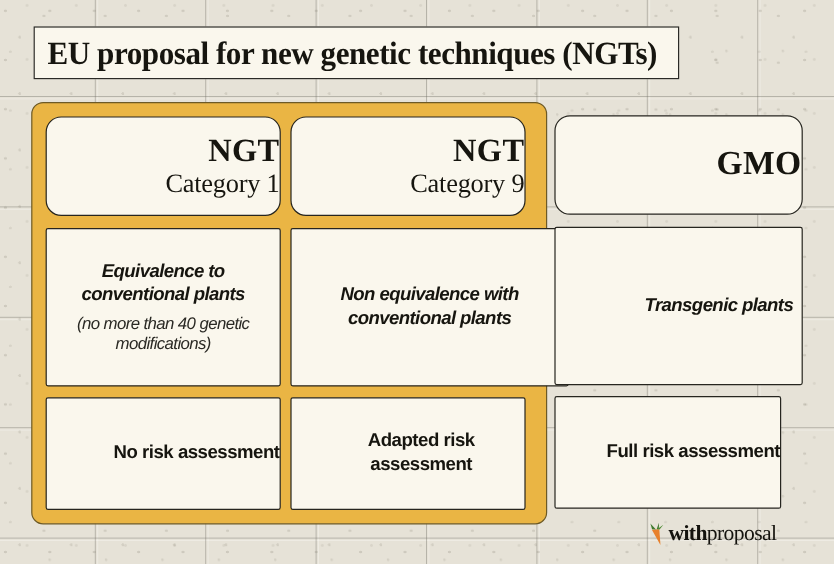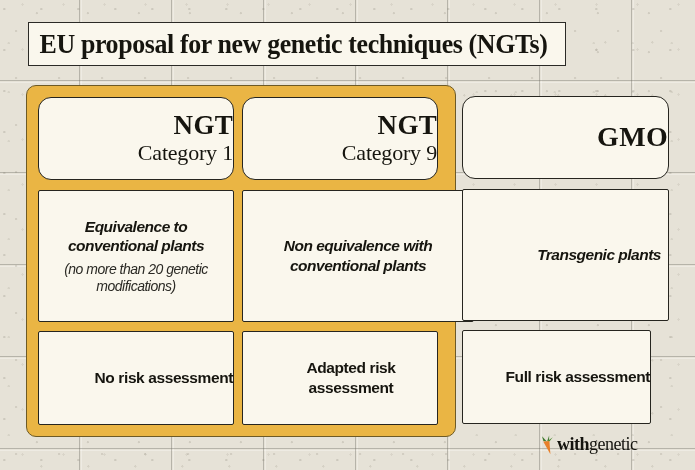--- a/index.html
+++ b/index.html
@@ -214,21 +214,21 @@
       <div class="hdr-sub">Category 1</div>
     </div>
 
     <div class="card hdr c2">
       <div class="hdr-title">NGT</div>
       <div class="hdr-sub">Category 9</div>
     </div>
 
     <div class="card mid c1">
       <div class="mid-main">Equivalence to conventional plants</div>
-      <div class="mid-note">(no more than 20 genetic modifications)</div>
+      <div class="mid-note">(no more than 40 genetic modifications)</div>
     </div>
 
     <div class="card mid c2">
       <div class="mid-main">Non equivalence with conventional plants</div>
     </div>
 
     <div class="card bot c1">
       <div class="bot-main">No risk assessment</div>
     </div>
 
@@ -249,16 +249,16 @@
     </div>
   </div>
 
   <div class="logo">
     <svg class="carrot" width="14" height="20" viewBox="0 0 14 20">
       <path d="M3.2 6.4 L10.4 19.2 L9.4 6.0 Z" fill="#e8802a"></path>
       <path d="M6.6 6.2 L2.0 1.2 L3.4 6.0 Z" fill="#3f7a2e"></path>
       <path d="M7.2 6.0 L9.2 0.6 L9.0 5.8 Z" fill="#3f7a2e"></path>
       <path d="M7.6 6.1 L12.8 2.2 L9.6 6.2 Z" fill="#4d8a33"></path>
     </svg>
-    <div class="logo-word"><span class="b">with</span><span>genetic</span></div>
+    <div class="logo-word"><span class="b">with</span><span>proposal</span></div>
   </div>
 
 </div>
 
 </body></html>

